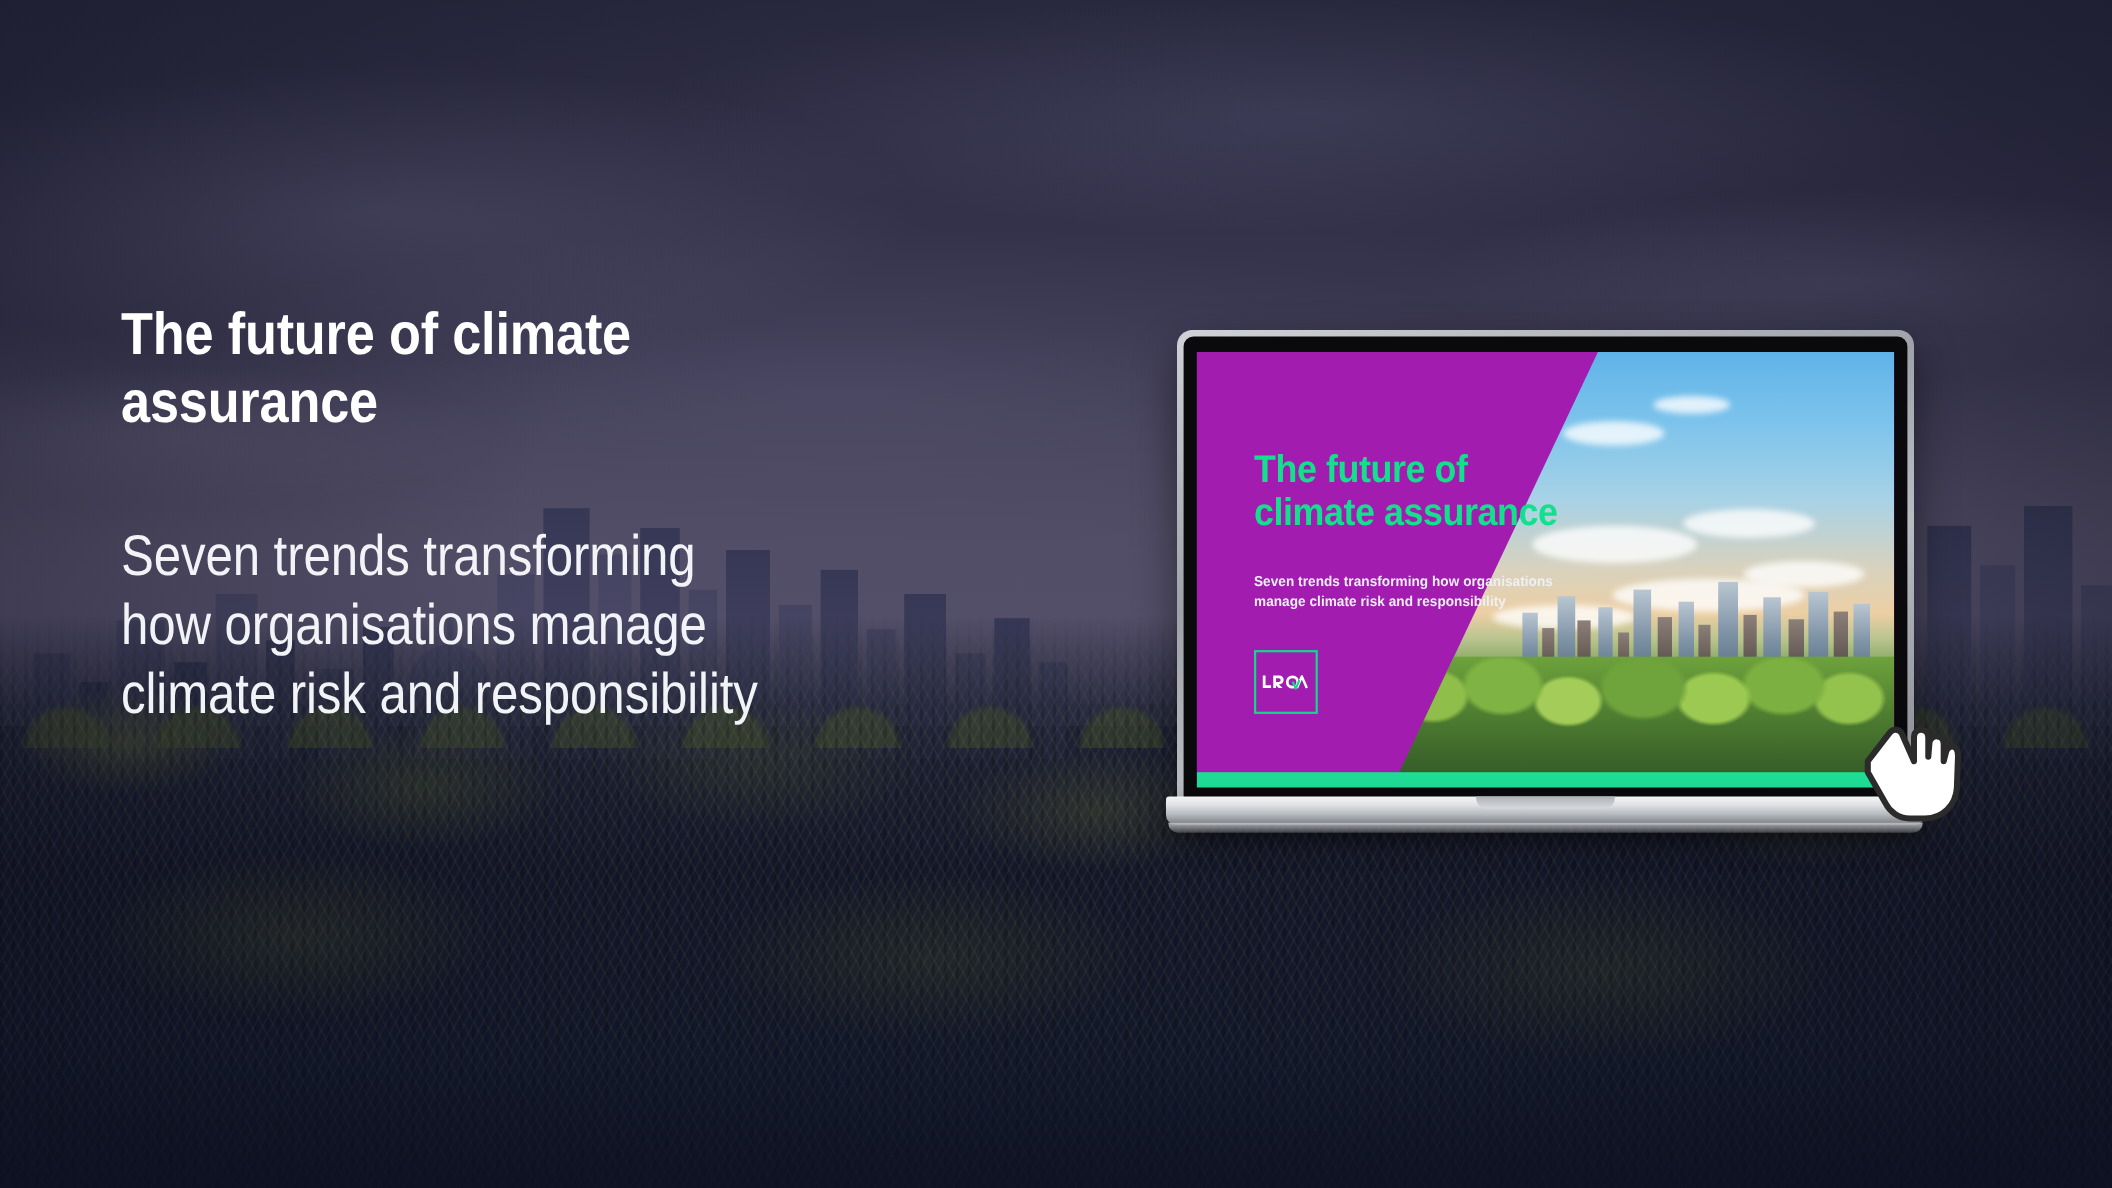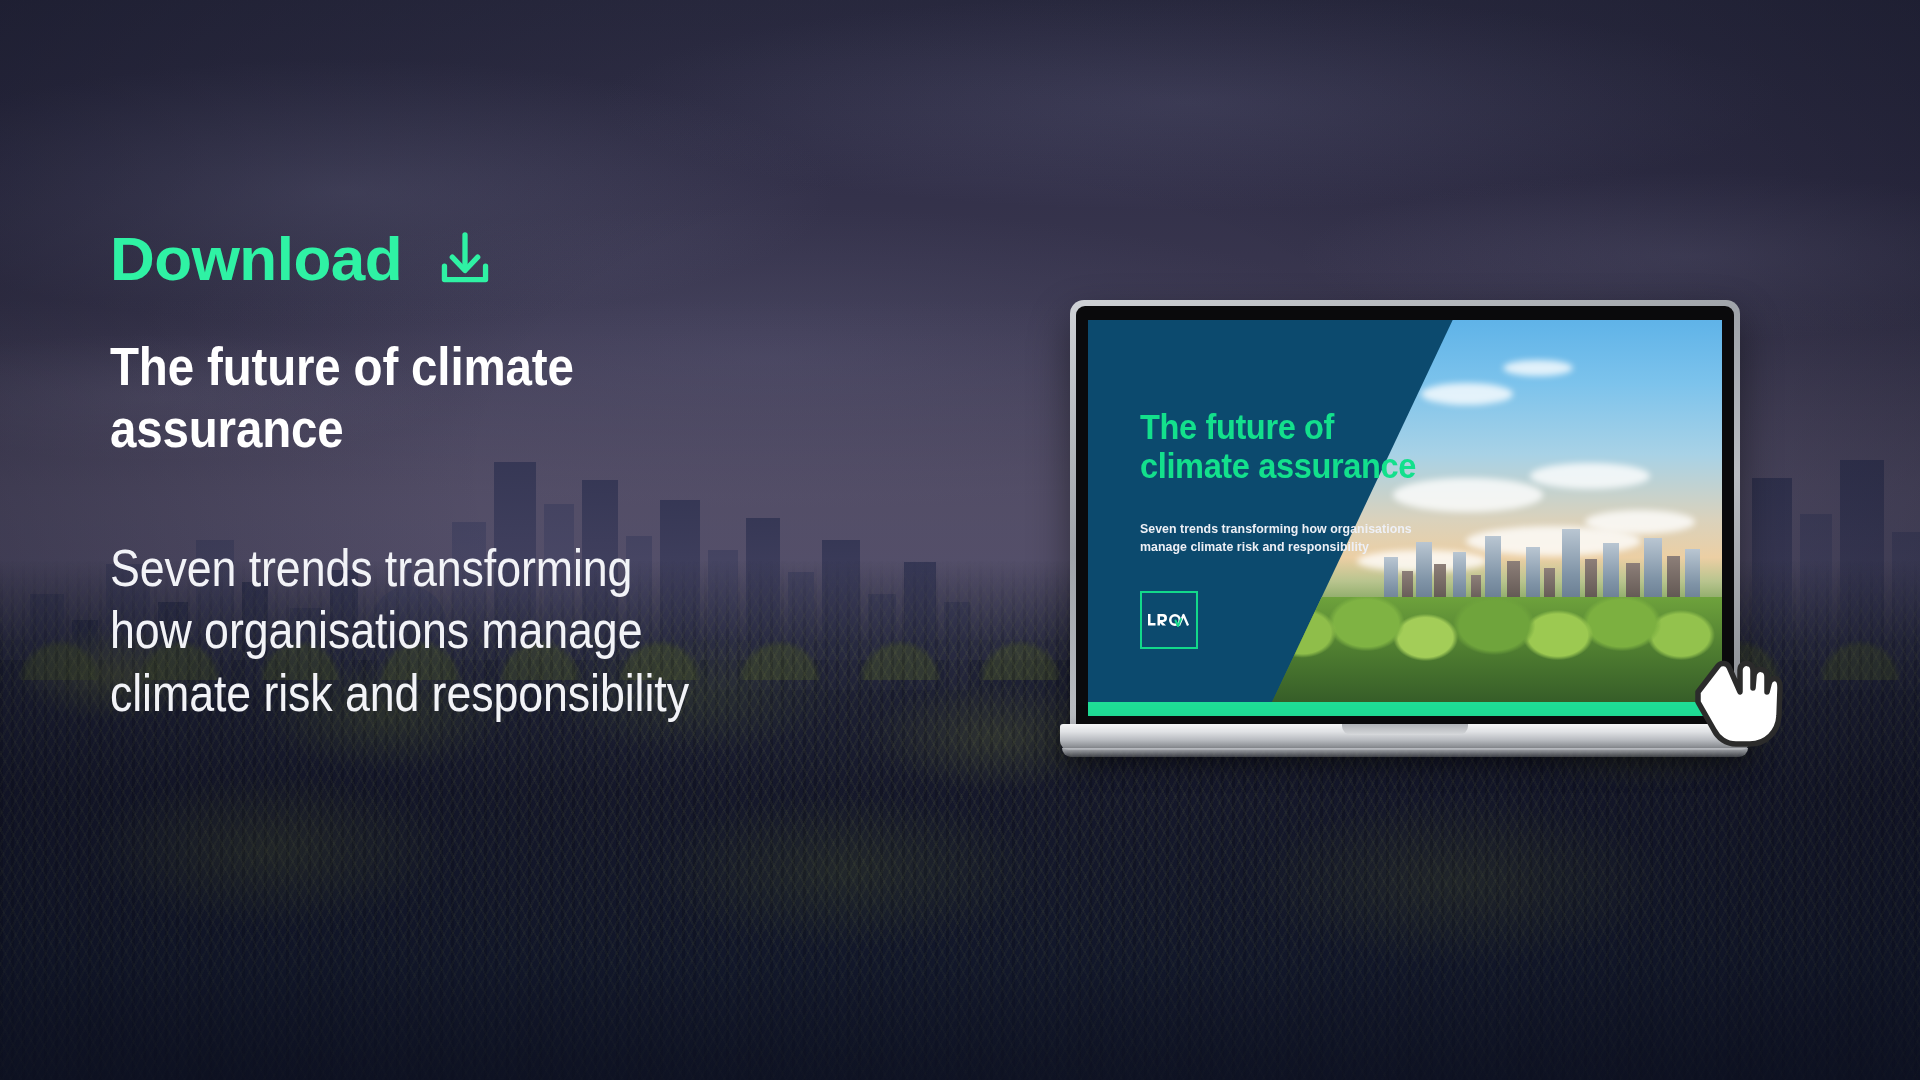--- a/index.html
+++ b/index.html
@@ -116,21 +116,21 @@
     padding:9px 9px 0 9px;
     box-shadow:0 18px 40px rgba(0,0,0,.46);
   }
   .bezel {
     position:absolute; inset:6px 6px 0 6px;
     background:#0a0a0c; border-radius:9px 9px 2px 2px;
     padding:14px 12px 14px 12px;
   }
   .screen {
     position:relative; width:100%; height:100%;
-    background:#0c4a6e; overflow:hidden;
+    background:#a21caf; overflow:hidden;
   }
 
   
   .slide-photo {
     position:absolute; right:0; top:0; width:72%; height:100%;
     clip-path:polygon(41% 0, 100% 0, 100% 100%, 0 100%);
     background:
       linear-gradient(180deg,#5fb3e8 0%, #7cc3ec 16%, #a8d2e6 34%, #d9d2bd 50%, #eccfa4 60%, #b8c48e 66%, #6f9a4e 74%, #4b7a3a 86%, #2e5a2c 100%);
     overflow:hidden;
   }
@@ -248,28 +248,20 @@
   <div class="forest">
     <div class="forest-edge"></div>
     <div class="forest-tex"></div>
   </div>
 
   <div class="vignette"></div>
 </div>
 
 <div class="copy">
 
-  <div class="dl-row">
-    <div class="dl-word">Download</div>
-    <svg class="dl-icon" viewBox="0 0 48 48">
-      <path d="M24 4 V31" stroke="#2ff2a4" stroke-width="4.4" stroke-linecap="round" fill="none"></path>
-      <path d="M13.5 22.5 L24 33.5 L34.5 22.5" stroke="#2ff2a4" stroke-width="4.4" stroke-linecap="round" stroke-linejoin="round" fill="none"></path>
-      <path d="M7 30 V41 H41 V30" stroke="#2ff2a4" stroke-width="4.4" stroke-linecap="round" stroke-linejoin="round" fill="none"></path>
-    </svg>
-  </div>
 
   <div class="headline">The future of climate
 assurance</div>
 
   <div class="subcopy">Seven trends transforming
 how organisations manage
 climate risk and responsibility</div>
 </div>
 
 <div class="laptop">

